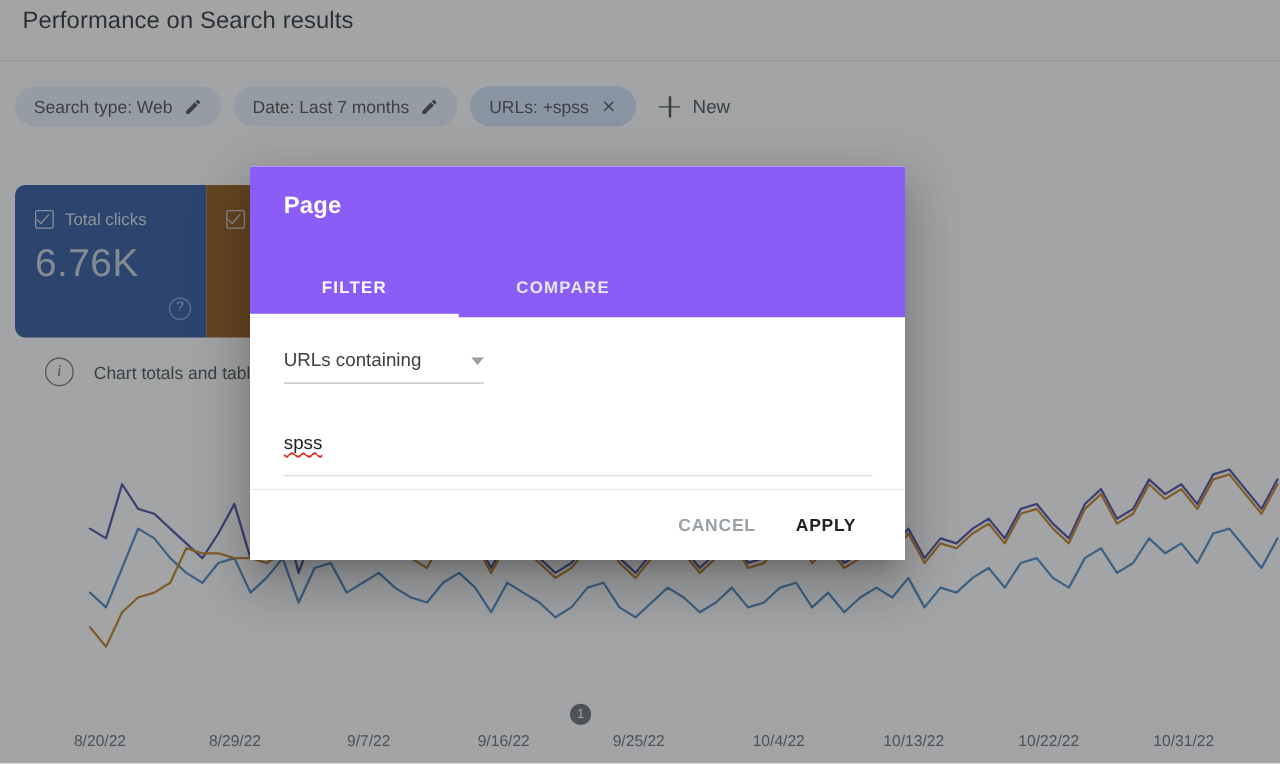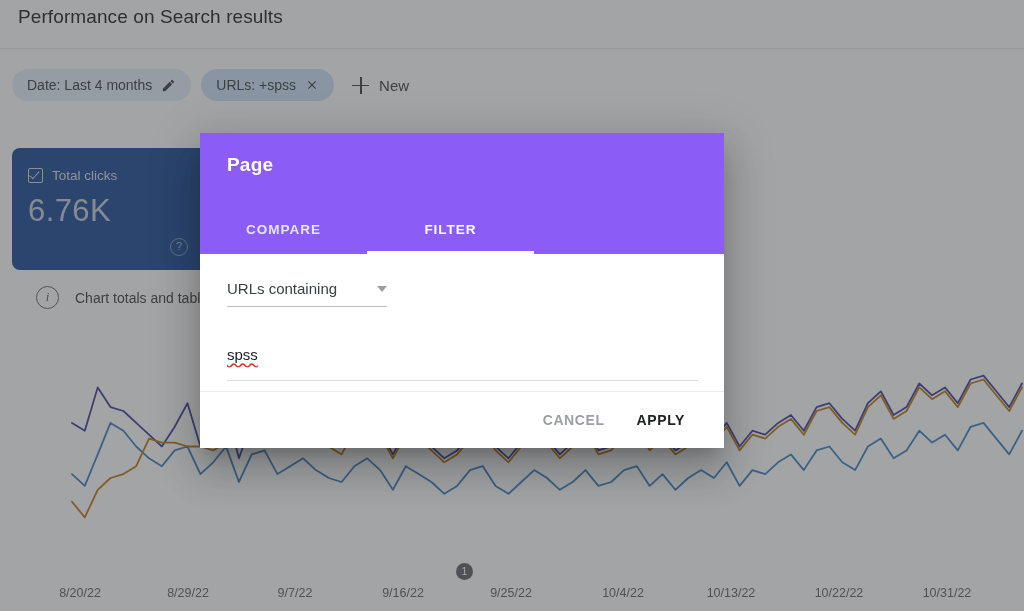--- a/index.html
+++ b/index.html
@@ -105,21 +105,21 @@
   .cards {
     position: absolute;
     left: 12px;
     top: 148px;
     height: 122px;
     display: flex;
     gap: 0;
   }
   .card {
     position: relative;
-    width: 188px;
+    width: 153px;
     height: 122px;
     box-sizing: border-box;
     padding: 20px 16px 12px 16px;
     overflow: hidden;
     cursor: pointer;
   }
   .card.clicks {
     background: #1b4a96;
     border-radius: 8px 0 0 8px;
   }
@@ -388,23 +388,29 @@
 
 <div id="screen">
 
   <div id="page">
 
     <div class="page-title">Performance on Search results</div>
     <div class="header-divider"></div>
 
     <div class="chips">
 
-
       <div class="chip">
-        <span>Date: Last 4 months</span>
+        <span>Search type: Web</span>
+        <svg class="pencil" width="15" height="15" viewBox="0 0 24 24">
+          <path d="M3 17.25V21h3.75L17.81 9.94l-3.75-3.75L3 17.25zM20.71 7.04a1 1 0 0 0 0-1.41l-2.34-2.34a1 1 0 0 0-1.41 0l-1.83 1.83 3.75 3.75 1.83-1.83z" fill="#3c4043"></path>
+        </svg>
+      </div>
+
+      <div class="chip">
+        <span>Date: Last 7 months</span>
         <svg class="pencil" width="15" height="15" viewBox="0 0 24 24">
           <path d="M3 17.25V21h3.75L17.81 9.94l-3.75-3.75L3 17.25zM20.71 7.04a1 1 0 0 0 0-1.41l-2.34-2.34a1 1 0 0 0-1.41 0l-1.83 1.83 3.75 3.75 1.83-1.83z" fill="#3c4043"></path>
         </svg>
       </div>
 
       <div class="chip active">
         <span>URLs: +spss</span>
         <svg class="xmark" width="14" height="14" viewBox="0 0 24 24">
           <path d="M19 6.41 17.59 5 12 10.59 6.41 5 5 6.41 10.59 12 5 17.59 6.41 19 12 13.41 17.59 19 19 17.59 13.41 12z" fill="#3c4043"></path>
         </svg>
@@ -463,22 +469,22 @@
       </div>
   </div>
 
   <div id="scrim"></div>
 
   <div id="dialog">
 
     <div class="dlg-header">
       <div class="dlg-title">Page</div>
       <div class="dlg-tabs">
+        <div class="dlg-tab sel">FILTER</div>
         <div class="dlg-tab">COMPARE</div>
-        <div class="dlg-tab sel">FILTER</div>
       </div>
     </div>
 
     <div class="dlg-body">
 
       <div class="sel-field">
         <span class="sel-value">URLs containing</span>
         <span class="caret"></span>
       </div>
 

